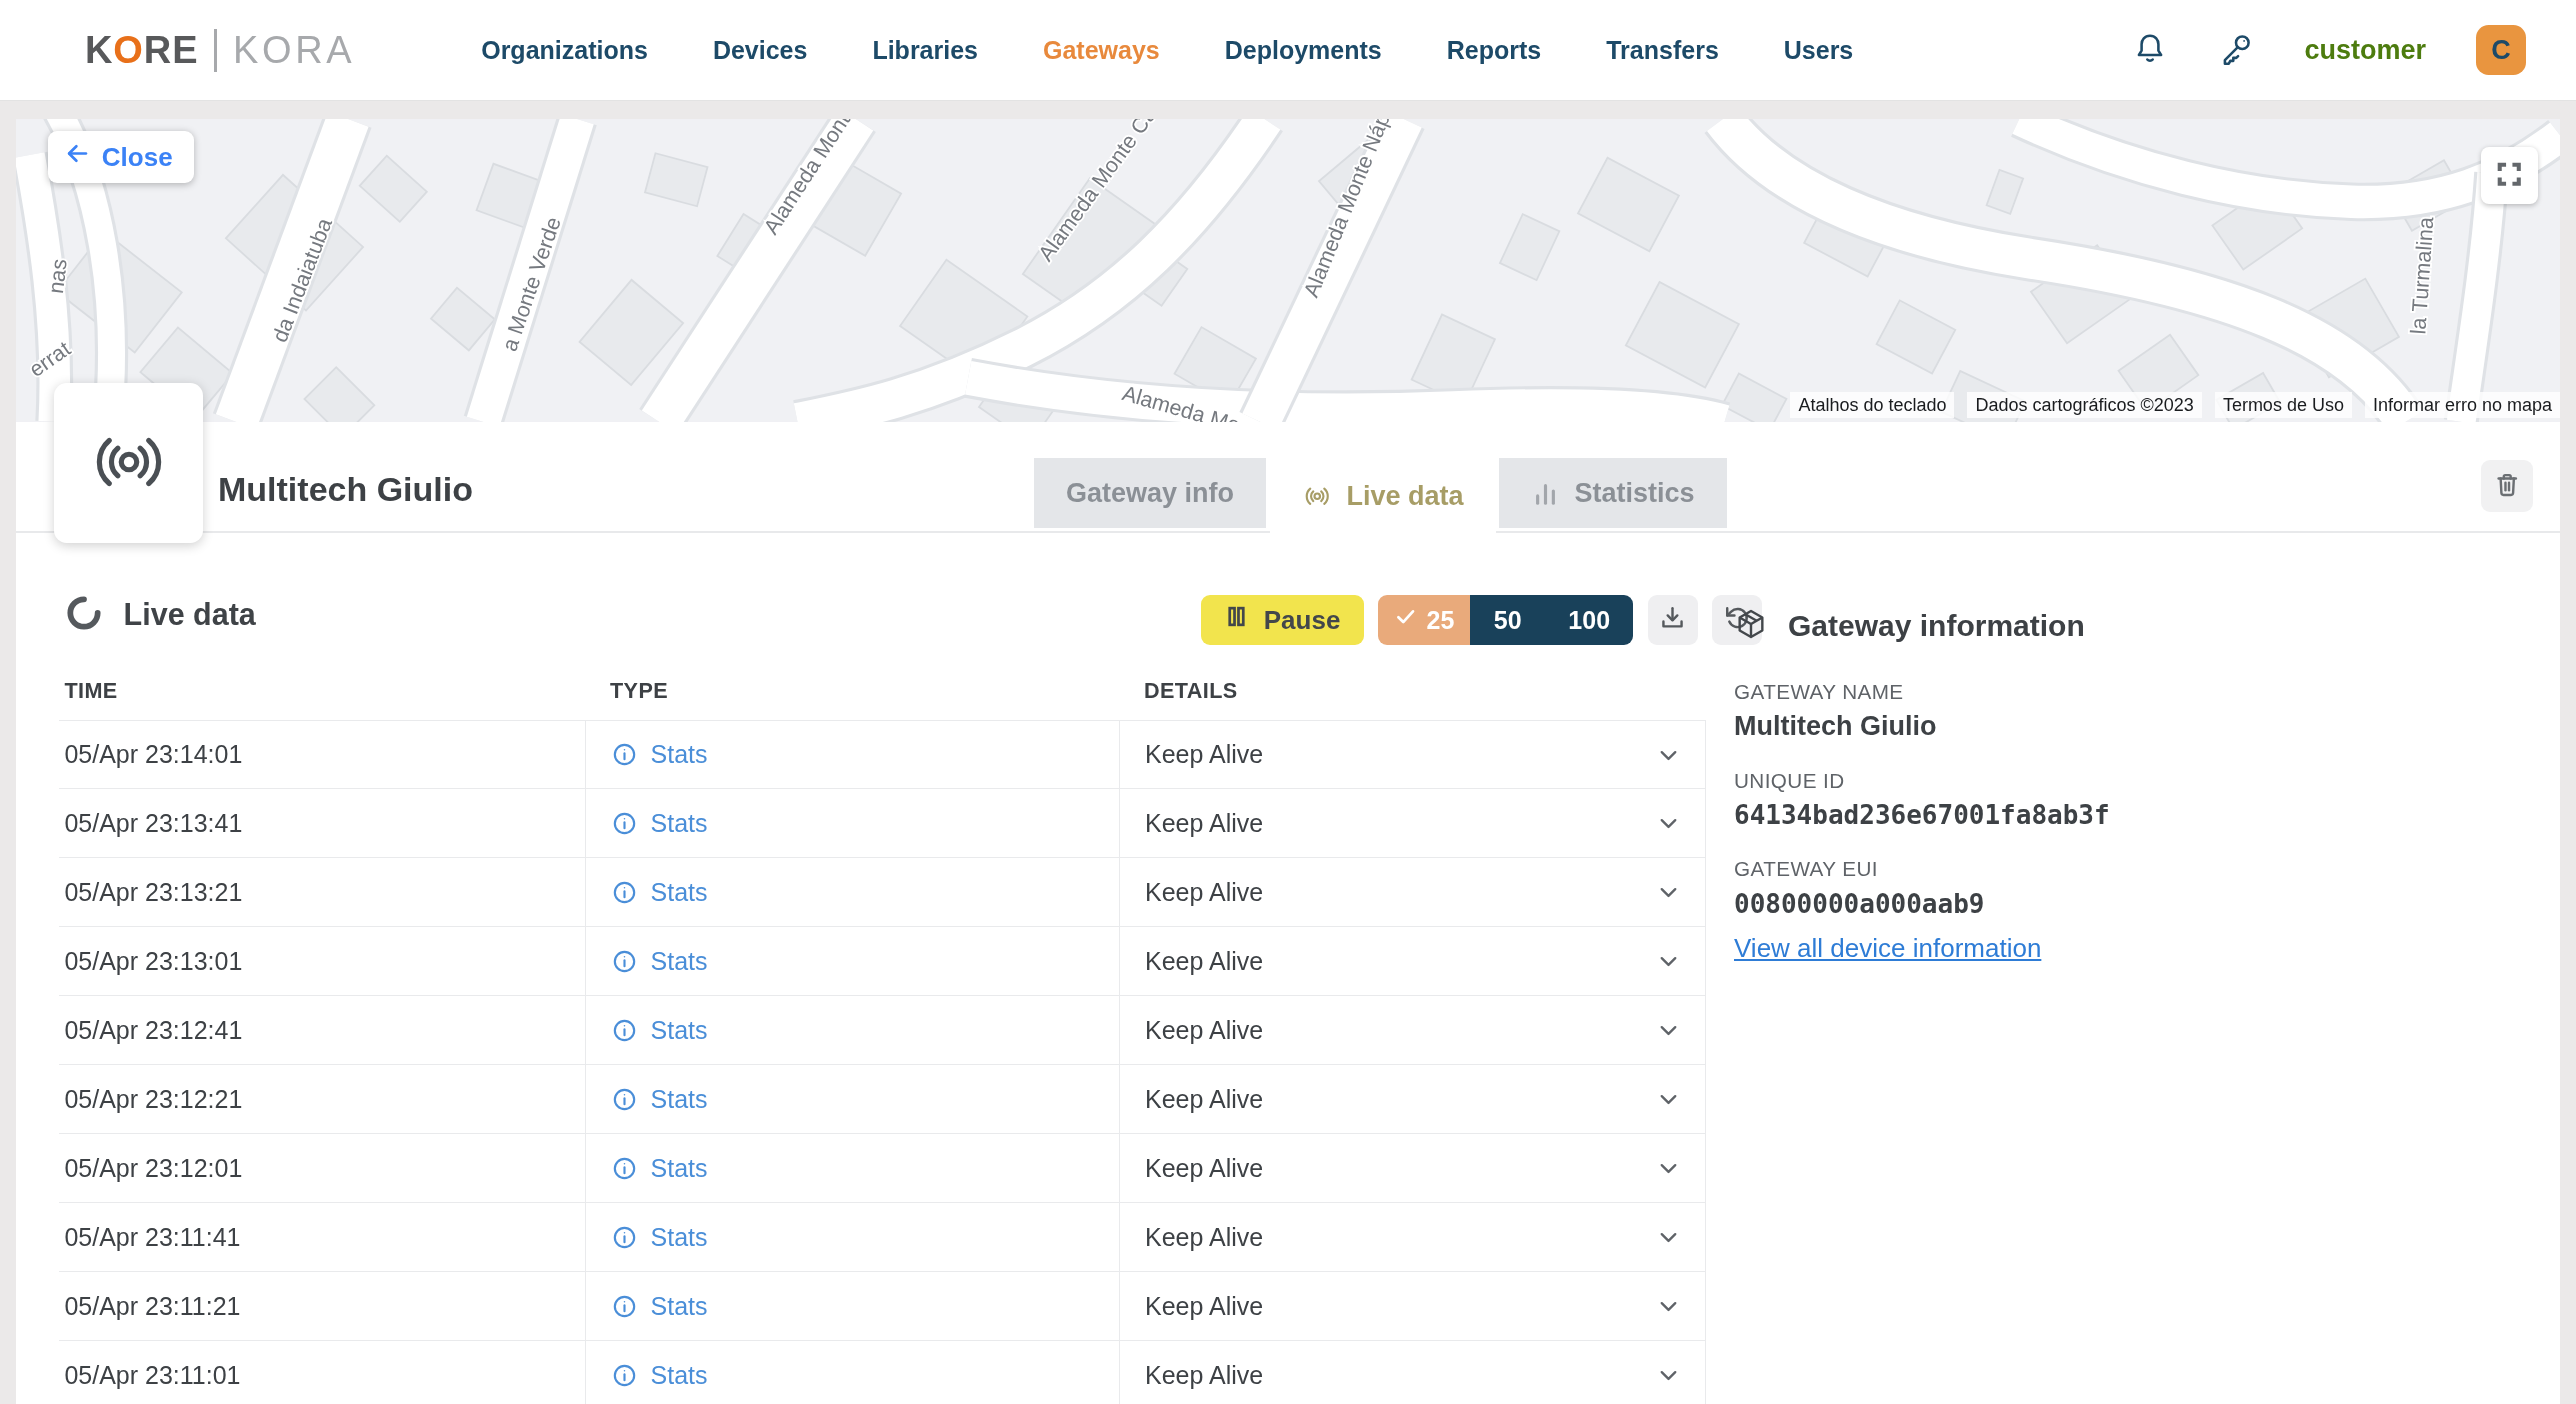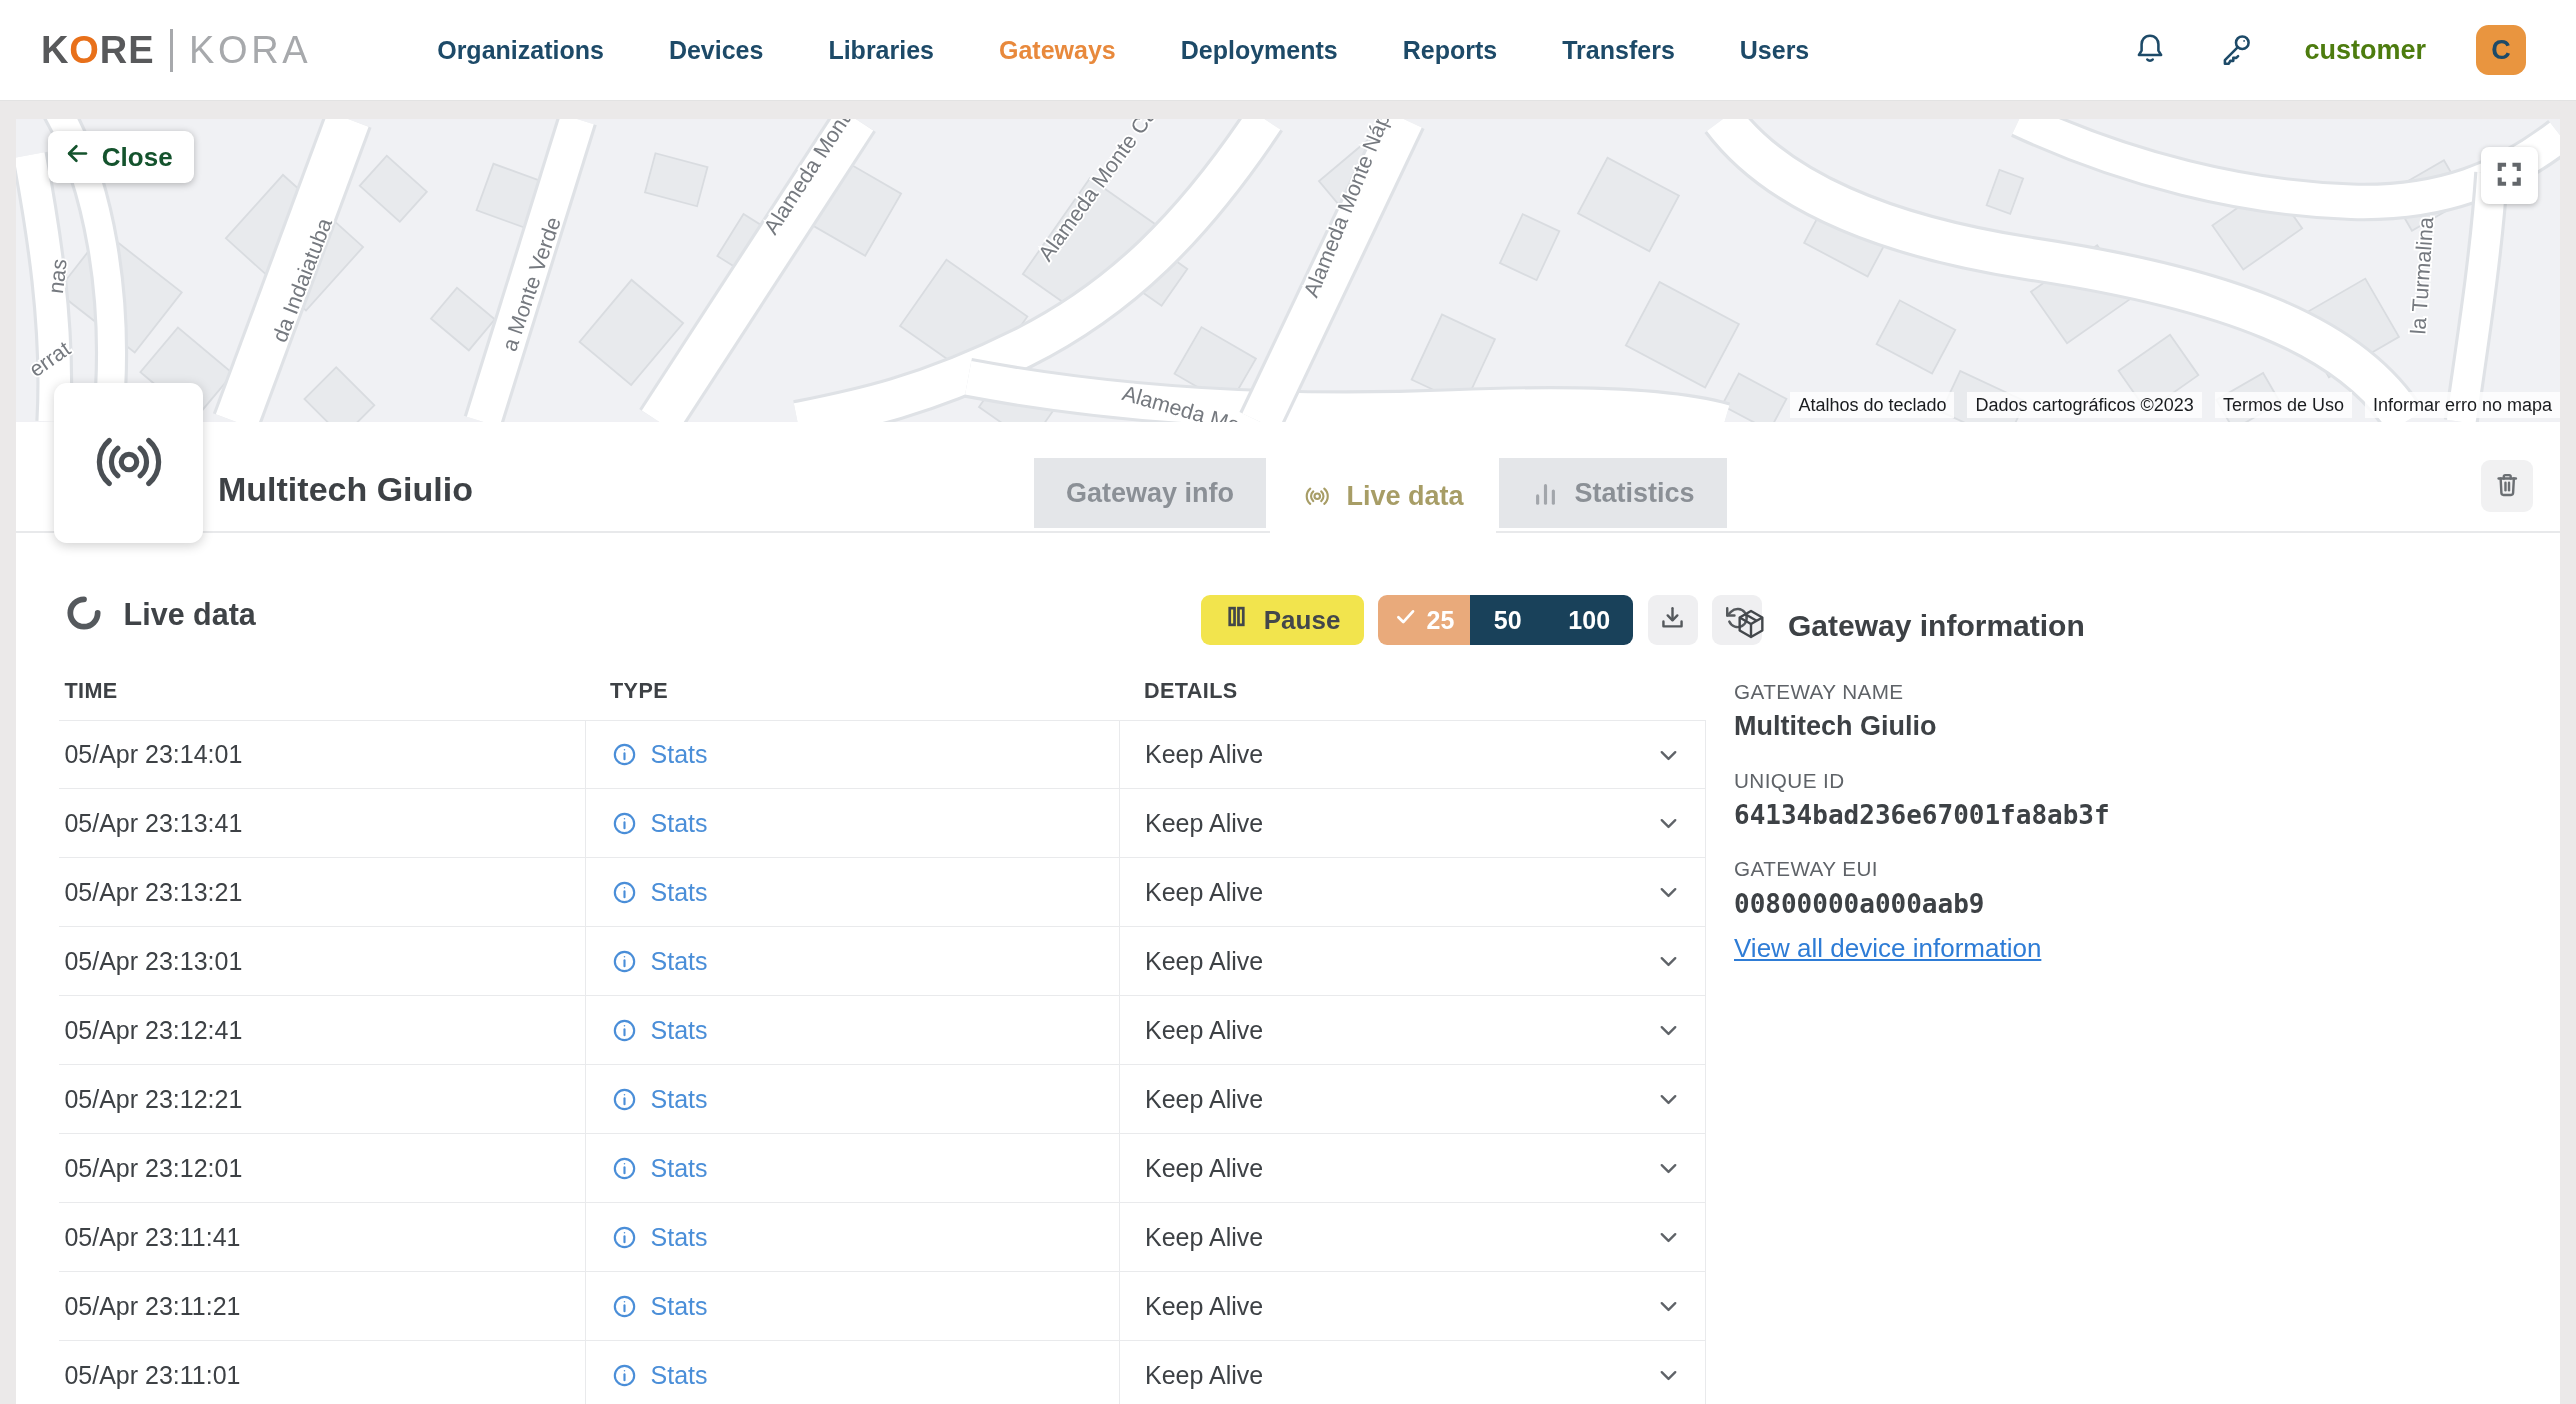--- a/index.html
+++ b/index.html
@@ -3,41 +3,41 @@
 <meta charset="utf-8">
 <style>
   * { margin:0; padding:0; box-sizing:border-box; }
   html,body { width:2576px; height:1405px; overflow:hidden; }
   body { font-family:"Liberation Sans","DejaVu Sans",sans-serif; background:#ebe9e9; }
   .stage { position:relative; width:2576px; height:1405px; background:#ebe9e9; overflow:hidden; }
 
   
   .topnav { position:absolute; left:0; top:0; width:2576px; height:101px; background:#fff;
             border-bottom:0.9px solid #e3e3e3; display:flex; align-items:center; }
-  .logo { display:flex; align-items:flex-start; margin-left:41px; cursor:pointer; }
+  .logo { display:flex; align-items:flex-start; margin-left:85px; cursor:pointer; }
   .logo .kore { font-size:38px; font-weight:800; color:#58595b; letter-spacing:0.9px; }
   .logo .kore .o { color:#e8701a; }
   .logo .bar { width:2.7px; height:43px; background:#a7a9ac; margin:0 16px; }
   .logo .kora { font-size:38px; font-weight:400; color:#a7a9ac; letter-spacing:3.6px; }
   .nav-items { display:flex; align-items:center; gap:65px; margin-left:126px; }
   .nav-item { font-size:25px; font-weight:700; color:#1d4a68; cursor:pointer; white-space:nowrap; }
   .nav-item.active { color:#e8893c; }
   .nav-right { margin-left:auto; margin-right:50px; display:flex; align-items:center; gap:50px; }
   .icon-btn-plain { background:none; border:none; color:#1d4a68; cursor:pointer; display:flex; }
   .user-name { font-size:27px; font-weight:700; color:#4d7c0f; }
   .avatar { width:50px; height:50px; border-radius:12.6px; background:#e9953f; color:#1d4a68;
             font-size:27px; font-weight:800; display:flex; align-items:center; justify-content:center; cursor:pointer; }
 
   
   .map { position:absolute; left:16px; top:119px; width:2544px; height:303px; background:#f0f1f4; overflow:hidden; }
   .map svg text { font-family:"Liberation Sans","DejaVu Sans",sans-serif; font-size:24px; fill:#75797f;
                   paint-order:stroke; stroke:#ffffff; stroke-width:4px; }
   .close-btn { position:absolute; left:48px; top:131px; height:52px; padding:0 21.6px 0 16px; background:#fff;
                border:none; border-radius:9px; box-shadow:0 1.8px 7.2px rgba(0,0,0,.25); display:flex;
-               align-items:center; gap:10.8px; font-size:26px; font-weight:700; color:#14532d; cursor:pointer; z-index:5;}
+               align-items:center; gap:10.8px; font-size:26px; font-weight:700; color:#3b82f6; cursor:pointer; z-index:5;}
   .fs-btn { position:absolute; left:2481px; top:147px; width:57px; height:57px; background:#fff; border:none;
             border-radius:8px; box-shadow:0 1.8px 5.4px rgba(0,0,0,.22); display:flex; align-items:center;
             justify-content:center; color:#63676b; cursor:pointer; z-index:5; }
   .map-attr { position:absolute; right:16px; top:395px; display:flex; gap:13px; z-index:4; }
   .map-attr span { background:rgba(255,255,255,.8); color:#1a1c1f; font-size:18px; padding:2.7px 8px; white-space:nowrap; }
 
   
   .content { position:absolute; left:16px; top:422px; width:2544px; height:983px; background:#fff; }
   .gw-card { position:absolute; left:54px; top:383px; width:149px; height:160px; background:#fff; border-radius:12.6px;
              box-shadow:0 2.7px 10.8px rgba(0,0,0,.18); display:flex; align-items:center; justify-content:center;

